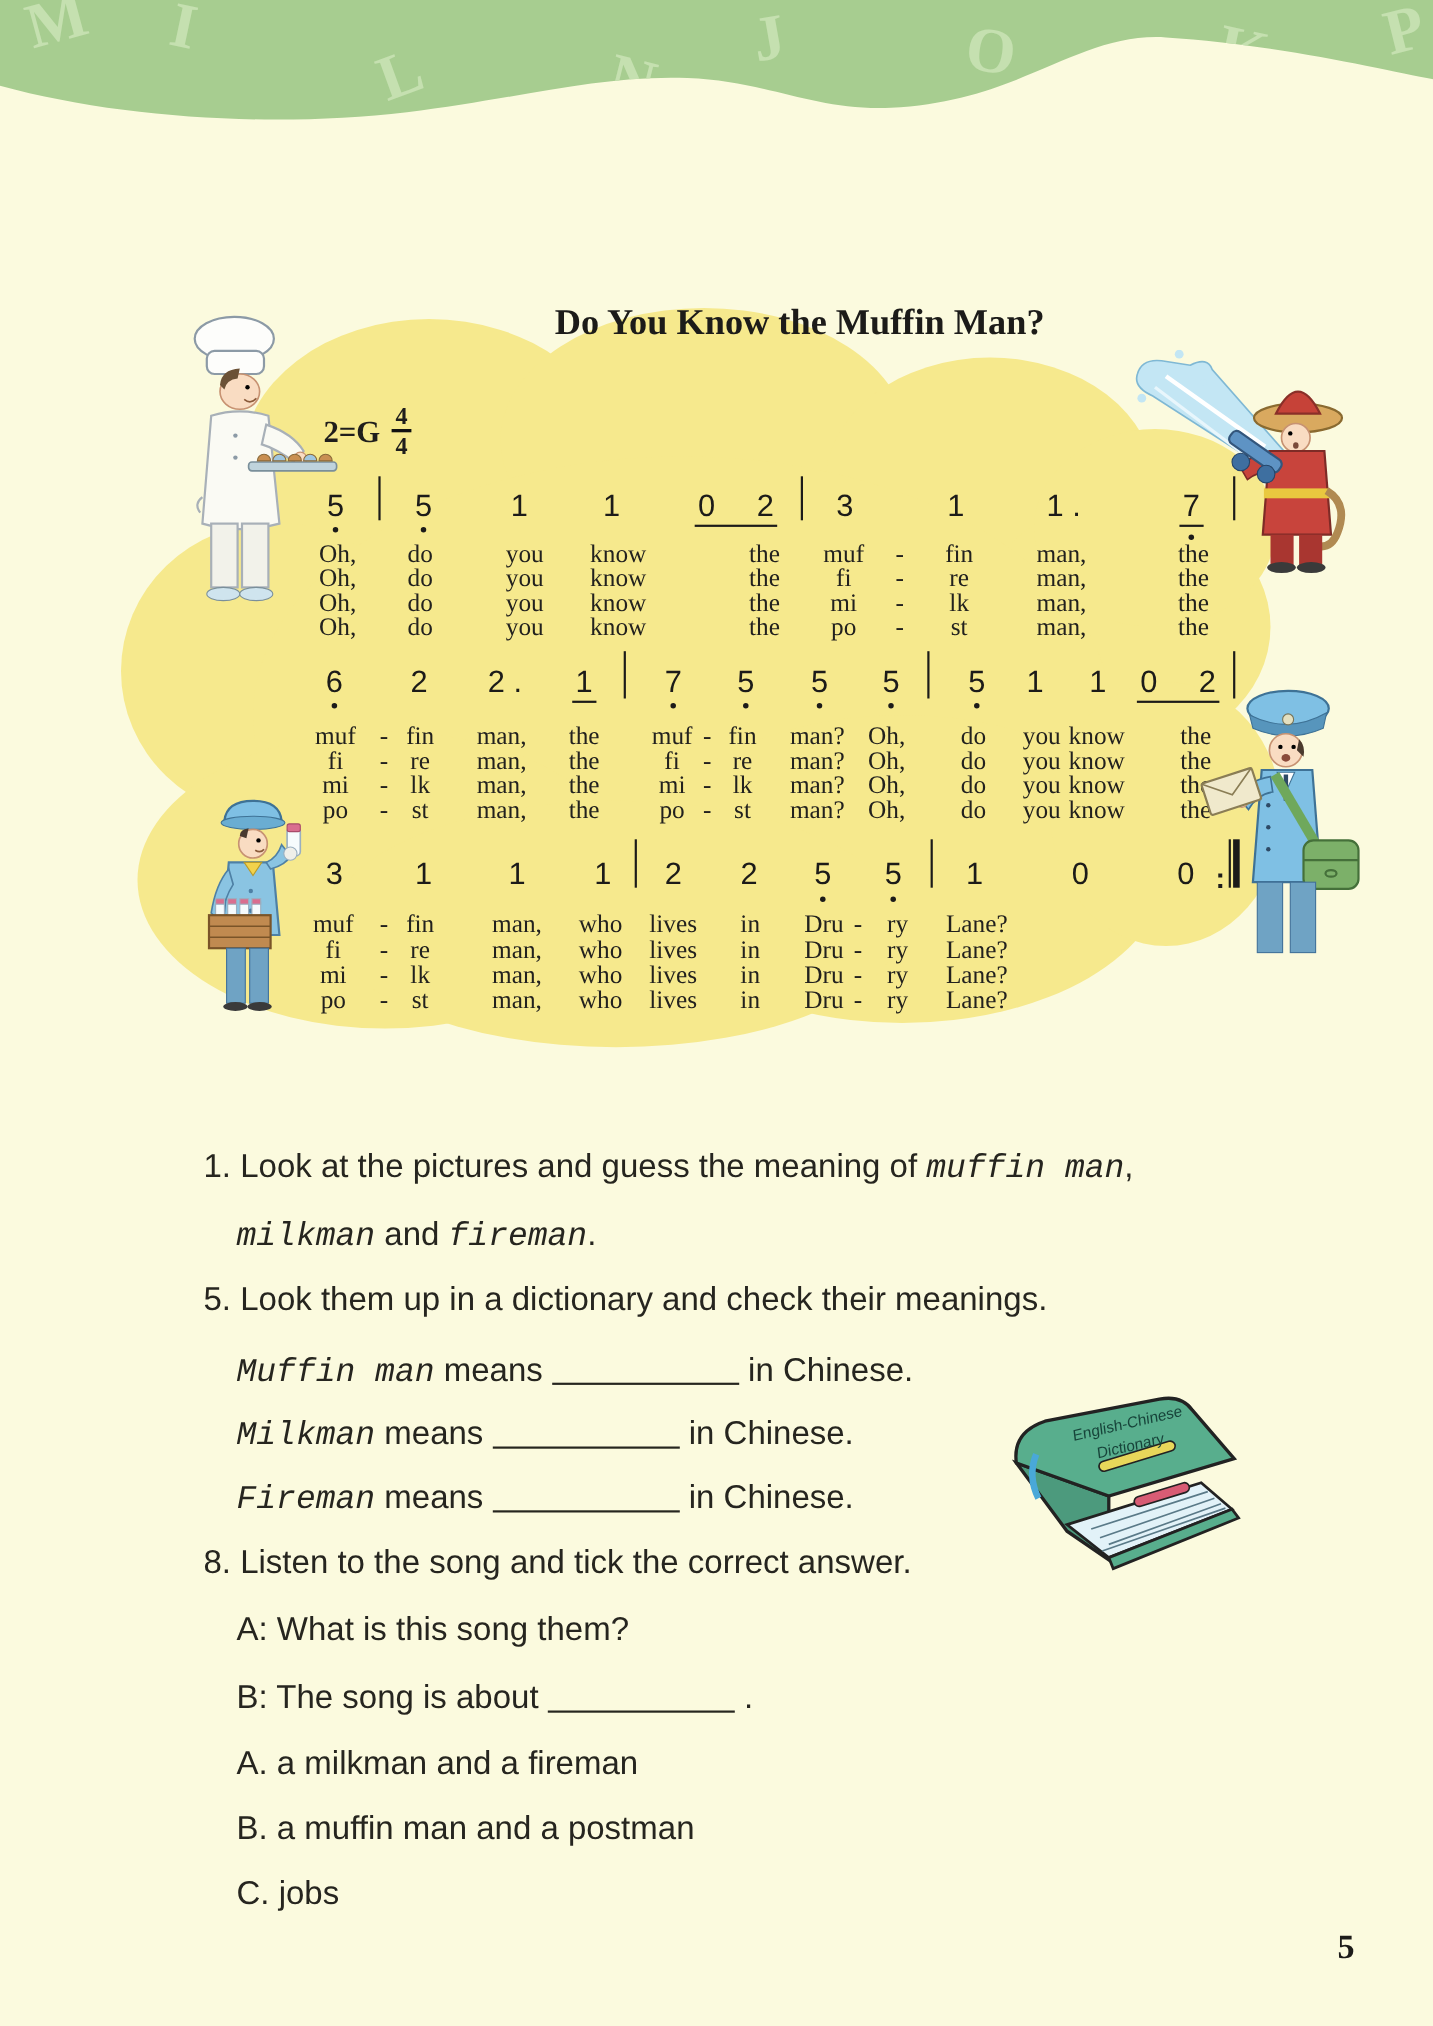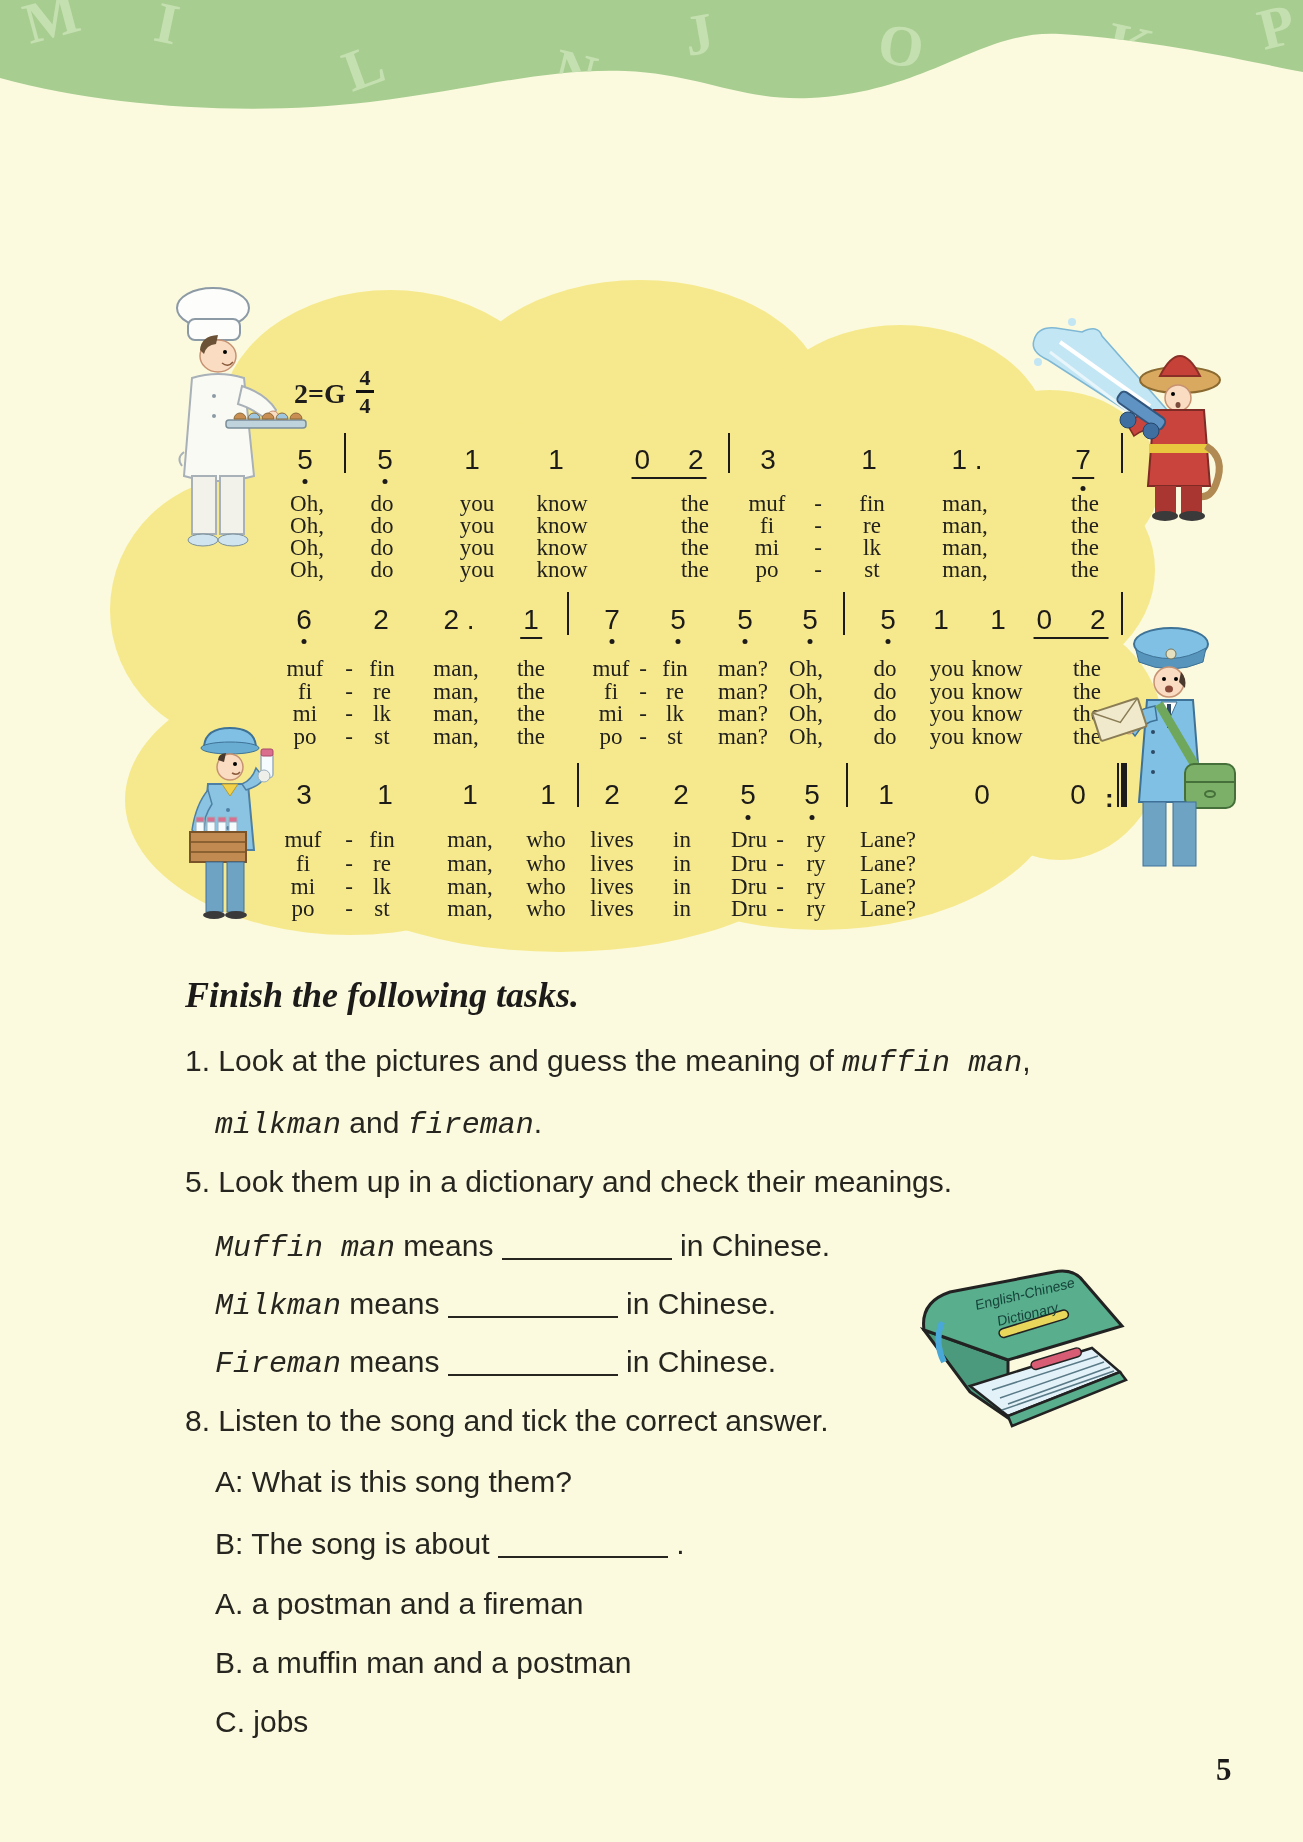--- a/index.html
+++ b/index.html
@@ -69,20 +69,21 @@
       <ellipse cx="955" cy="222" rx="110" ry="90"></ellipse>
       <ellipse cx="155" cy="352" rx="140" ry="135"></ellipse>
       <ellipse cx="525" cy="392" rx="390" ry="235"></ellipse>
       <ellipse cx="255" cy="542" rx="225" ry="135"></ellipse>
       <ellipse cx="725" cy="532" rx="240" ry="140"></ellipse>
       <ellipse cx="465" cy="582" rx="260" ry="112"></ellipse>
       <ellipse cx="965" cy="482" rx="105" ry="120"></ellipse>
     </g>
   </svg>
 
+  <div class="song-title">Do You Know the Muffin Man?</div>
 
   <div class="keysig-main">2=G</div>
   <div class="keysig-frac">
     <div>4</div>
     <div class="fbar"></div>
     <div>4</div>
   </div>
 
   <div class="music">
       <div class="note" style="left: 305px; top: 446px;">5</div>
@@ -404,30 +405,29 @@
     <path d="M80,122 L186,88 M88,130 L192,94 M96,136 L198,99 M90,142 L202,103" stroke="#5A7A88" stroke-width="1.5" fill="none"></path>
     <path d="M96,148 L100,158 L214,112 L208,104 Z" fill="#58AE8D" stroke="#222" stroke-width="2.5"></path>
     <path d="M12,62 Q8,34 38,24 L142,4 Q162,0 172,14 L210,58 L96,92 Z" fill="#58AE8D" stroke="#222" stroke-width="3"></path>
     <path d="M30,54 Q22,74 32,94" stroke="#49A8D8" stroke-width="6" fill="none"></path>
     <rect x="0" y="0" width="72" height="9" rx="4.5" transform="translate(86,62) rotate(-17)" fill="#E8D75A" stroke="#222" stroke-width="1.5"></rect>
     <rect x="0" y="0" width="52" height="9" rx="4.5" transform="translate(118,94) rotate(-17)" fill="#D85C74" stroke="#222" stroke-width="1.5"></rect>
     <text transform="translate(64,42) rotate(-13) skewX(-6)" font-family="Liberation Sans, sans-serif" font-size="14" fill="#17443A">English-Chinese</text>
     <text transform="translate(86,58) rotate(-13) skewX(-6)" font-family="Liberation Sans, sans-serif" font-size="14" fill="#17443A">Dictionary</text>
   </svg>
 
-  <div class="tasks-heading">Finish the following tasks.</div>
   <div>
       <div class="task-line" style="left: 185px; top: 1044px;"><span>1. Look at the pictures and guess the meaning of </span><span class="it">muffin man</span><span>,</span></div>
       <div class="task-line" style="left: 215px; top: 1106px;"><span class="it">milkman</span><span> and </span><span class="it">fireman</span><span>.</span></div>
       <div class="task-line" style="left: 185px; top: 1165px;"><span>5. Look them up in a dictionary and check their meanings.</span></div>
       <div class="task-line" style="left: 215px; top: 1229px;"><span class="it">Muffin man</span><span> means </span><span class="blank"></span><span> in Chinese.</span></div>
       <div class="task-line" style="left: 215px; top: 1287px;"><span class="it">Milkman</span><span> means </span><span class="blank"></span><span> in Chinese.</span></div>
       <div class="task-line" style="left: 215px; top: 1345px;"><span class="it">Fireman</span><span> means </span><span class="blank"></span><span> in Chinese.</span></div>
       <div class="task-line" style="left: 185px; top: 1404px;"><span>8. Listen to the song and tick the correct answer.</span></div>
       <div class="task-line" style="left: 215px; top: 1465px;"><span>A: What is this song them?</span></div>
       <div class="task-line" style="left: 215px; top: 1527px;"><span>B: The song is about </span><span class="blank"></span><span> .</span></div>
-      <div class="task-line" style="left: 215px; top: 1587px;"><span>A. a postman and a fireman</span></div>
+      <div class="task-line" style="left: 215px; top: 1587px;"><span>A. a milkman and a fireman</span></div>
       <div class="task-line" style="left: 215px; top: 1646px;"><span>B. a muffin man and a postman</span></div>
       <div class="task-line" style="left: 215px; top: 1705px;"><span>C. jobs</span></div>
     </div>
 
   <div class="page-number">5</div>
 </div>
 
 </body></html>

